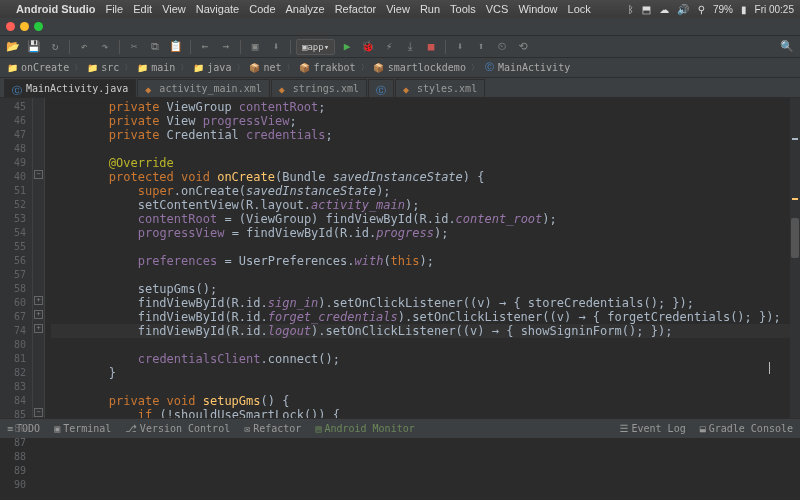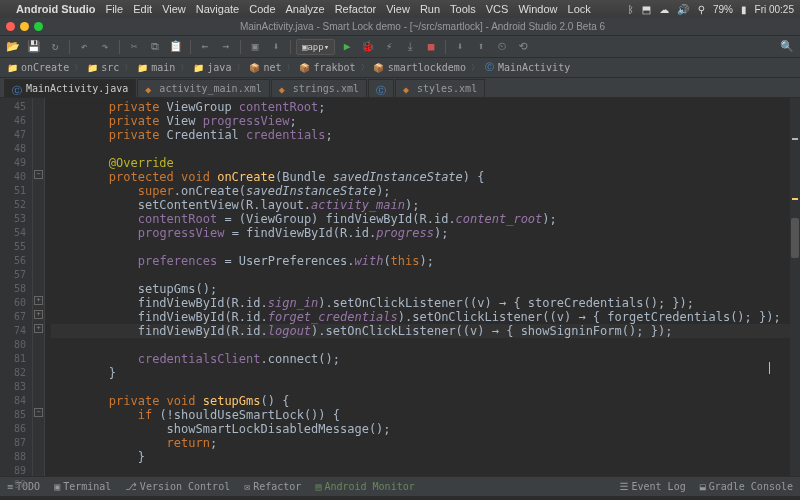--- a/index.html
+++ b/index.html
@@ -33,21 +33,21 @@
 .cico{width:11px;height:11px;display:inline-flex;align-items:center;justify-content:center;font-size:9px;}
 .csep{color:#666;font-size:8px;}
 
 
 .etabs{height:20px;background:#3c3f41;display:flex;align-items:flex-end;padding-left:4px;border-bottom:1px solid #2d2d2d;}
 .etab{height:18px;padding:0 7px;display:flex;align-items:center;gap:4px;font-size:10px;color:#999;border:1px solid #2d2d2d;border-bottom:none;background:#3c3f41;margin-right:1px;}
 .etab.active{background:#2b2b2b;color:#ccc;}
 .etab .fico{width:10px;height:10px;}
 
 
-.editor{display:flex;height:378px;position:relative;background:#2b2b2b;}
+.editor{display:flex;height:320px;position:relative;background:#2b2b2b;}
 .gutter{width:33px;background:#313335;color:#606366;text-align:right;padding:2px 6px 2px 2px;font-size:10px;line-height:14px;flex-shrink:0;border-right:1px solid #404040;}
 .gutter .ln{height:14px;}
 .foldcol{width:12px;background:#313335;border-right:1px solid #404040;flex-shrink:0;position:relative;}
 .fold{position:absolute;left:1px;width:9px;height:9px;border:1px solid #666;font-size:7px;line-height:7px;text-align:center;color:#888;}
 .code{flex:1;padding:2px 0 2px 6px;font-size:12px;line-height:14px;white-space:pre;overflow:hidden;}
 .cl{height:14px;}
 .caret-line{background:#323232;}
 
 .kw{color:#cc7832;}
 .ann{color:#bbb529;}
@@ -101,21 +101,20 @@
     <span>Fri 00:25</span>
   </div>
 </div>
 
 <div class="titlebar">
   <div class="traffic">
     <div class="dot r"></div>
     <div class="dot y"></div>
     <div class="dot g"></div>
   </div>
-  <div class="ttext">MainActivity.java - Smart Lock demo - [~/src/smartlock] - Android Studio 2.0 Beta 6</div>
 </div>
 
 <div class="toolbar">
   <div class="tbtn">📂</div>
   <div class="tbtn">💾</div>
   <div class="tbtn">↻</div>
   <div class="tsep"></div>
   <div class="tbtn">↶</div>
   <div class="tbtn">↷</div>
   <div class="tsep"></div>

